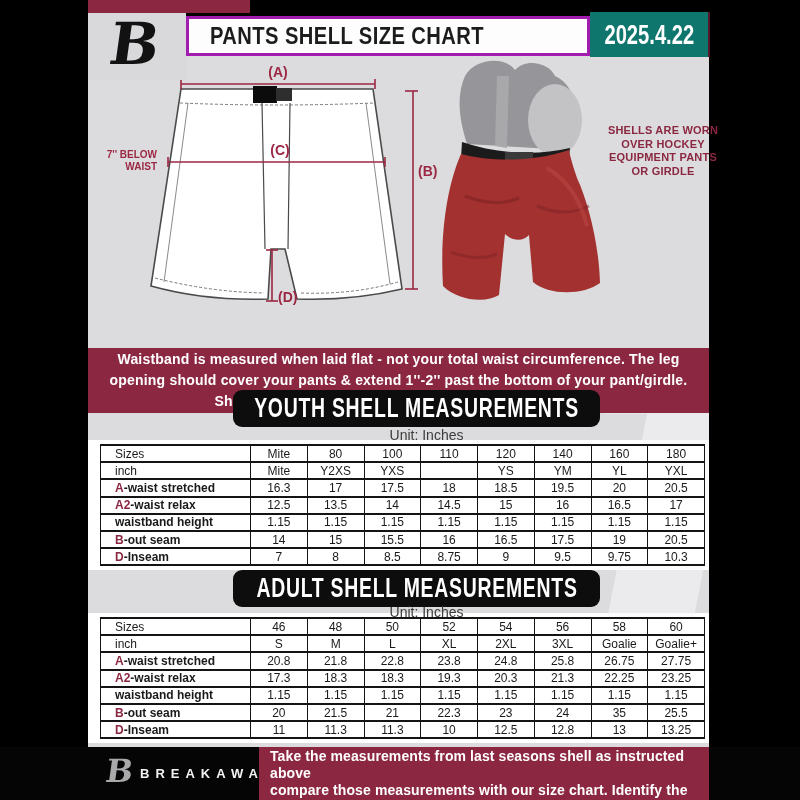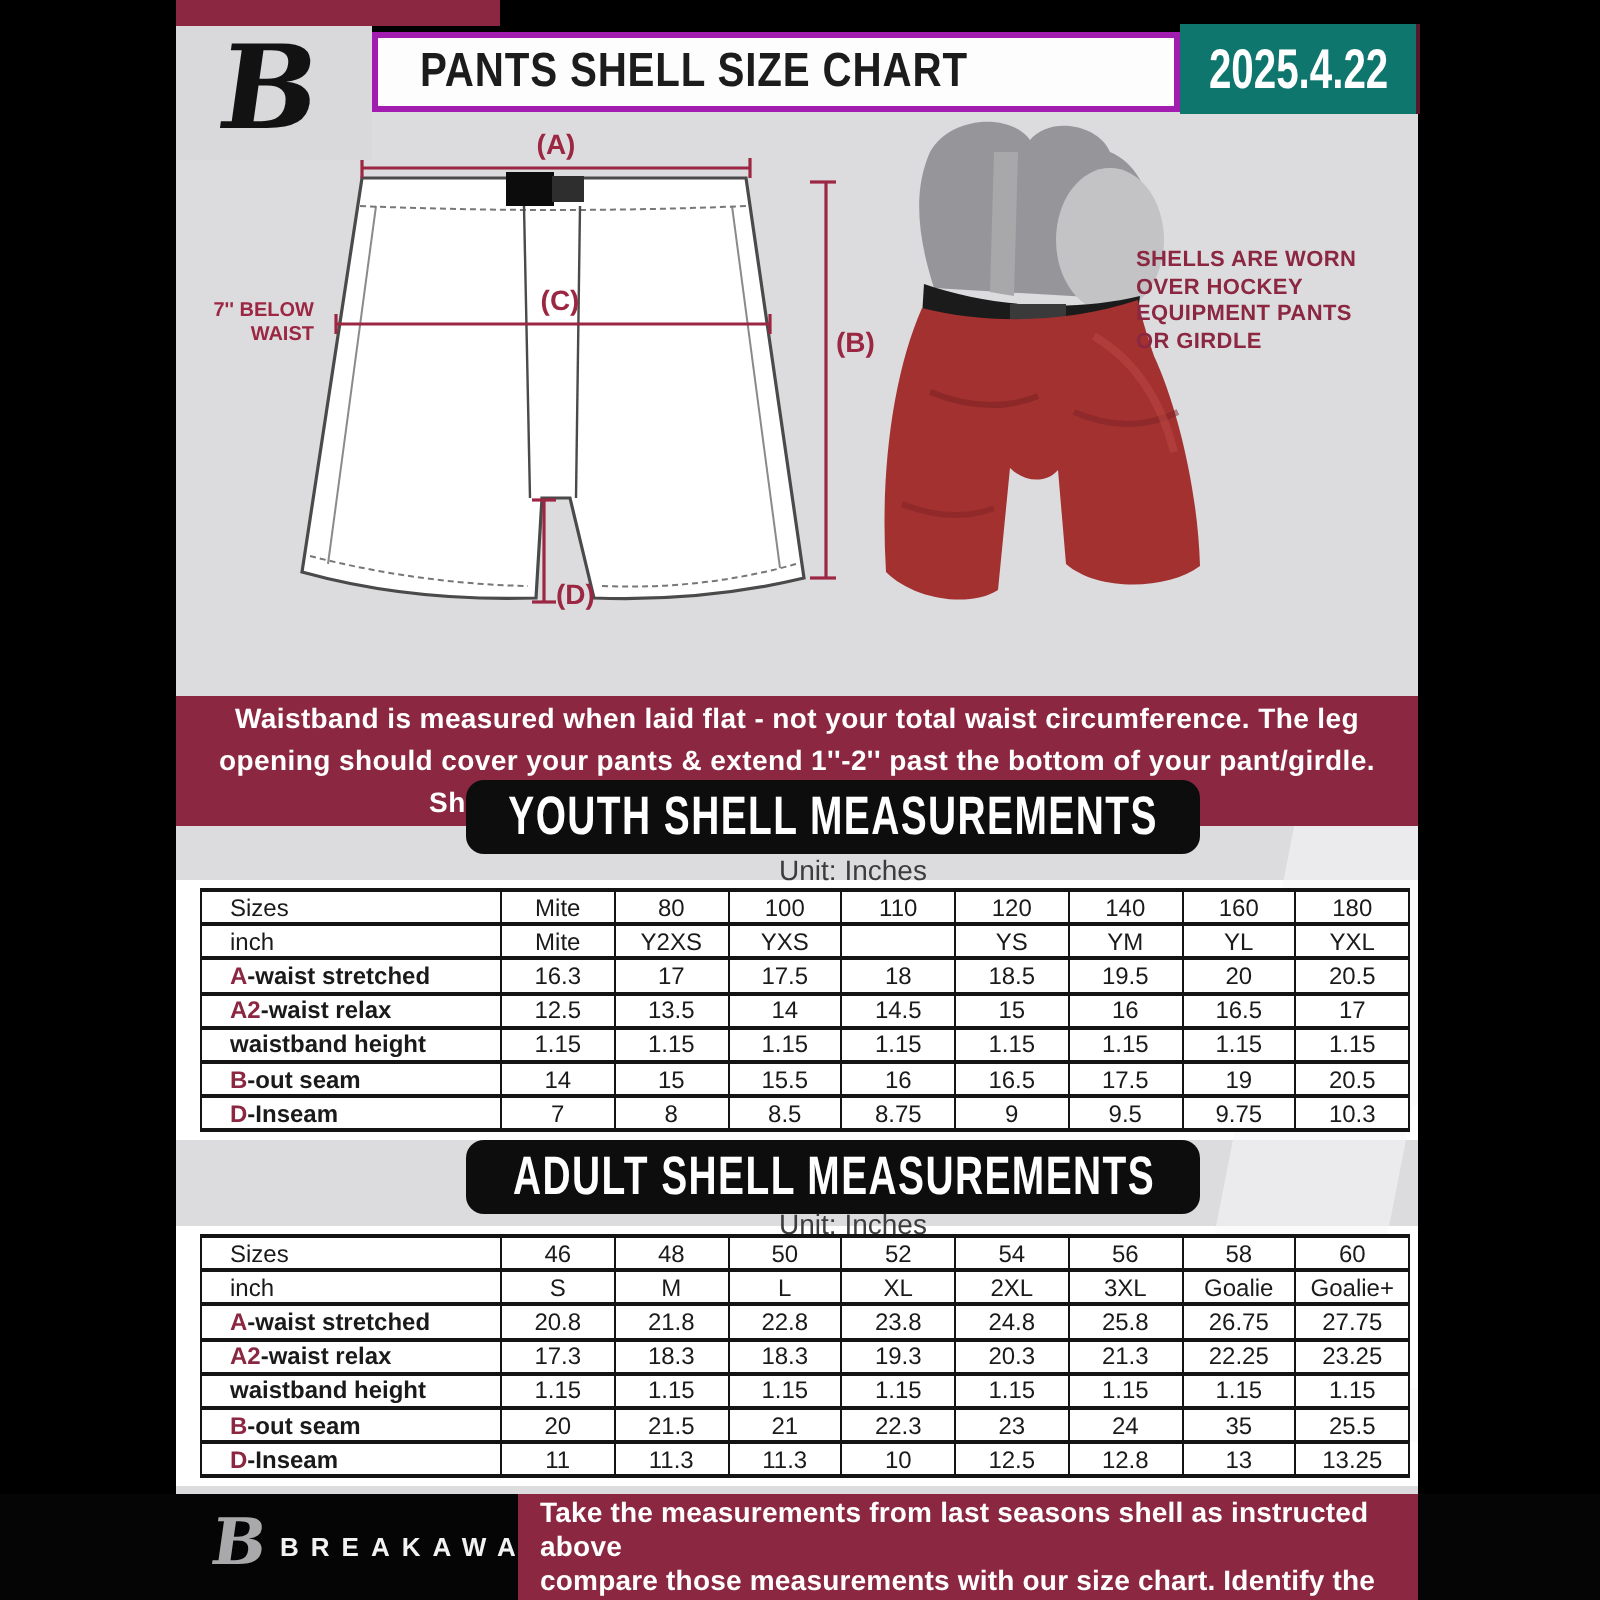--- a/index.html
+++ b/index.html
@@ -25,22 +25,22 @@
   
   .content-bg{left:88px;top:55px;width:621px;height:692px;background:#dcdcde;z-index:0;}
   .content-clip{left:88px;top:55px;width:621px;height:692px;overflow:hidden;z-index:2;pointer-events:none;}
   .watermark{position:absolute;left:467px;top:275px;font-family:"DejaVu Serif","Liberation Serif",serif;
              font-weight:bold;font-style:italic;font-size:460px;line-height:460px;
              color:rgba(248,248,250,.55);}
 
   
   .diagram-svg{left:100px;top:58px;z-index:3;}
   .photo-svg{left:437px;top:56px;z-index:3;}
-  .photo-note{left:568px;top:124px;width:120px;z-index:4;color:#8b2741;font-weight:bold;
-              font-size:11px;line-height:13.5px;white-space:pre-line;letter-spacing:.2px;}
+  .photo-note{left:603px;top:124px;width:120px;z-index:4;color:#8b2741;font-weight:bold;
+              font-size:11px;line-height:13.5px;white-space:pre-line;letter-spacing:.2px;text-align:center;}
 
   
   .info-banner{left:88px;top:322px;width:621px;height:65px;background:#8b2741;z-index:3;
                display:flex;align-items:center;justify-content:center;margin-top:26px;}
   .info-banner-text{color:#fff;font-size:14px;font-weight:bold;letter-spacing:.2px;
                     line-height:21px;text-align:center;white-space:pre-line;}
 
   
   .section-banner{left:233px;width:367px;height:37px;background:#0d0d0d;border-radius:9px;
                   z-index:3;display:flex;align-items:center;justify-content:center;}

